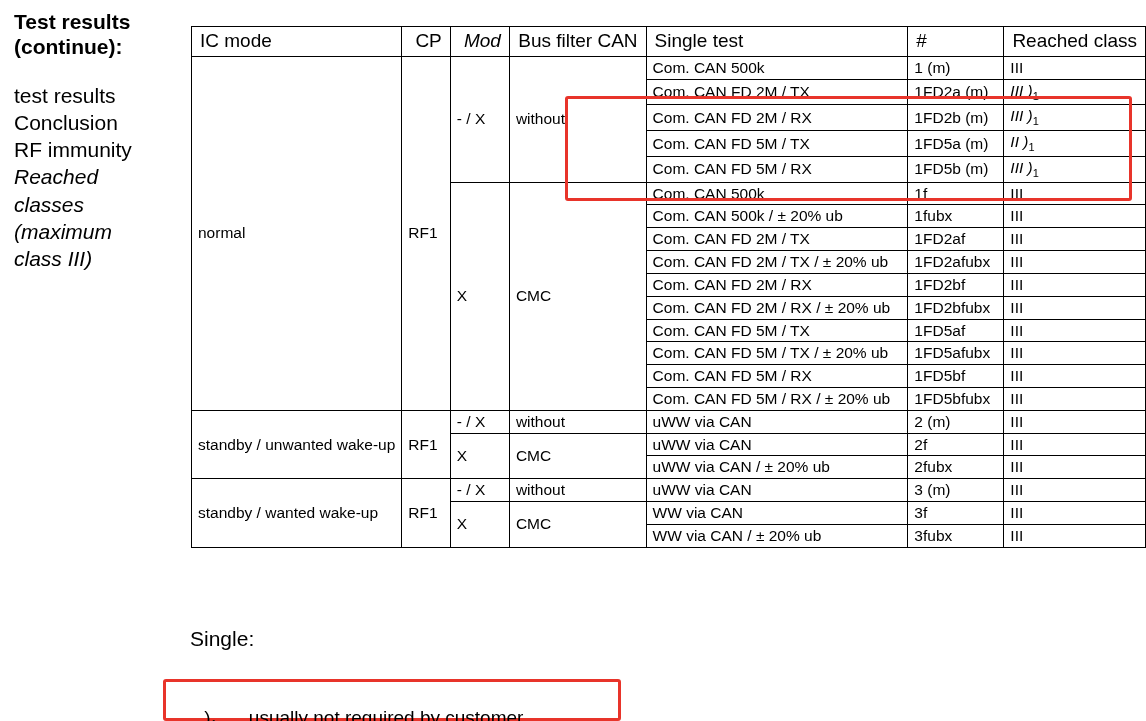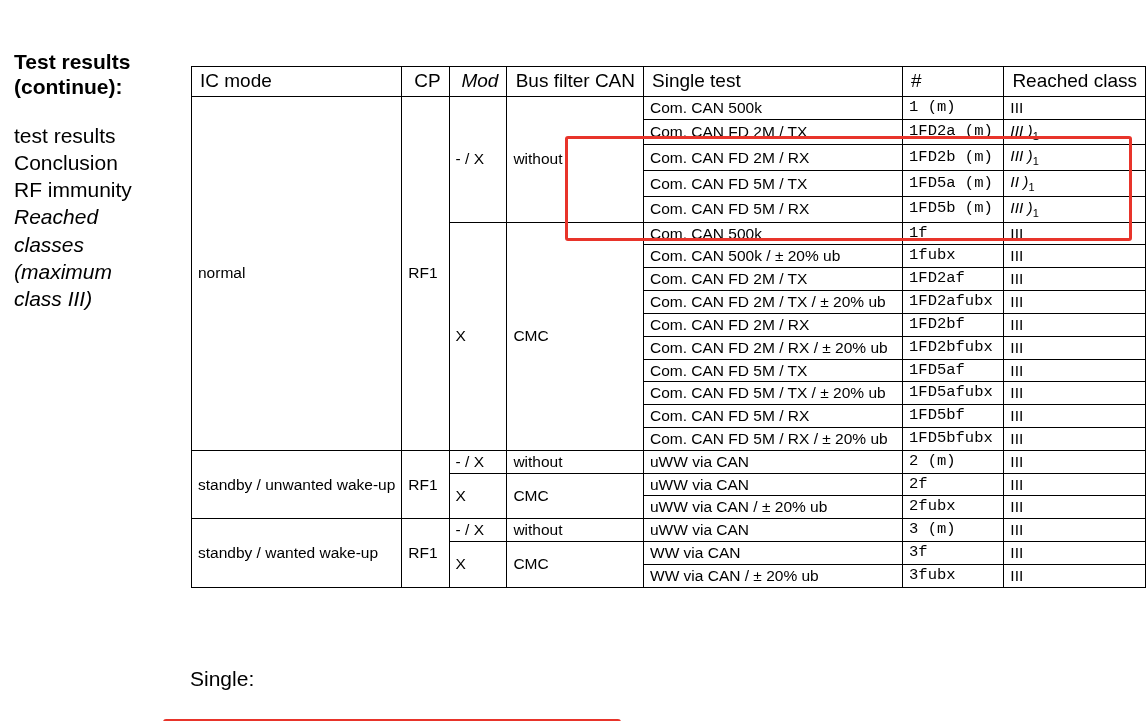--- a/index.html
+++ b/index.html
@@ -12,21 +12,20 @@
     height: 721px;
     position: relative;
     font-family: "Liberation Sans", sans-serif;
     color: #000000;
     overflow: hidden;
   }
   #page {
     position: relative;
     width: 1146px;
     height: 606px;
-    margin-top: 40px;
   }
 
   
   #left-col {
     position: absolute;
     left: 14px;
     top: 10px;
     width: 175px;
   }
   .left-title {
@@ -71,21 +70,21 @@
     line-height: 1.1;
   }
   #results-table thead td.hdr-left {
     text-align: left;
   }
   td.c-icmode  { width: 118px; font-size: 17px; vertical-align: top; padding-top: 6px; }
   td.c-cp      { width: 62px;  font-size: 17px; text-align: center; }
   td.c-mod     { width: 73px;  font-size: 17px; text-align: center; }
   td.c-filter  { width: 122px; font-size: 17px; text-align: center; }
   td.c-test    { width: 312px; }
-  td.c-num     { width: 122px; font-family: Liberation Mono, monospace; }
+  td.c-num     { width: 122px; }
   td.c-class   { width: 117px; text-align: center; }
 
   .hdr-icmode { width: 118px; }
   .hdr-cp     { width: 62px; }
   .hdr-mod    { width: 73px; font-style: italic; }
   .hdr-filter { width: 122px; }
   .hdr-test   { width: 312px; }
   .hdr-num    { width: 122px; }
   .hdr-class  { width: 117px; }
 

